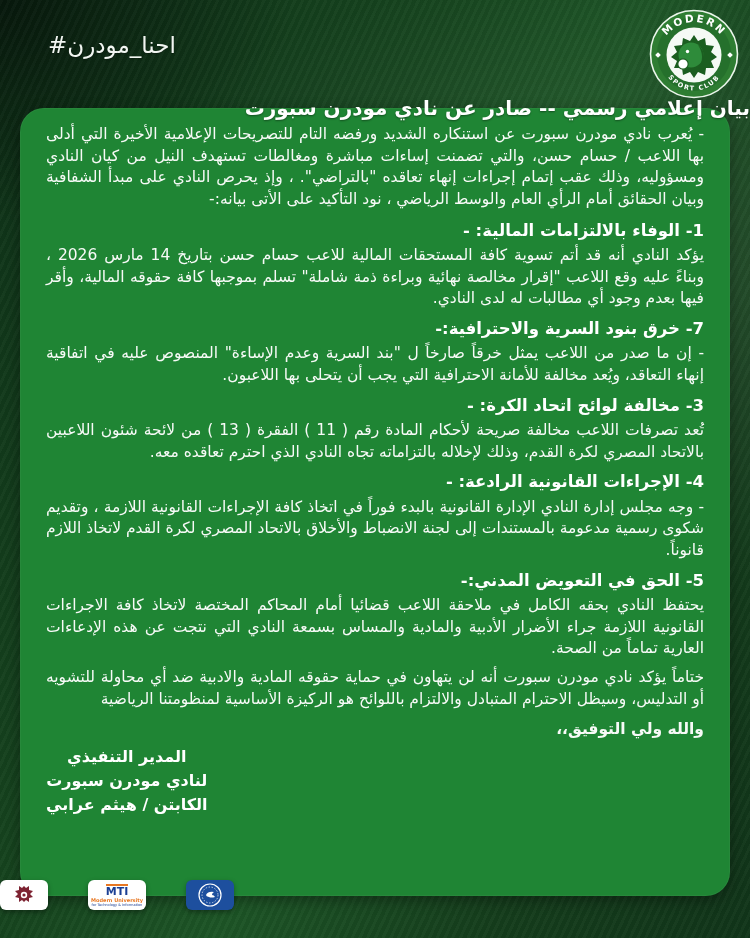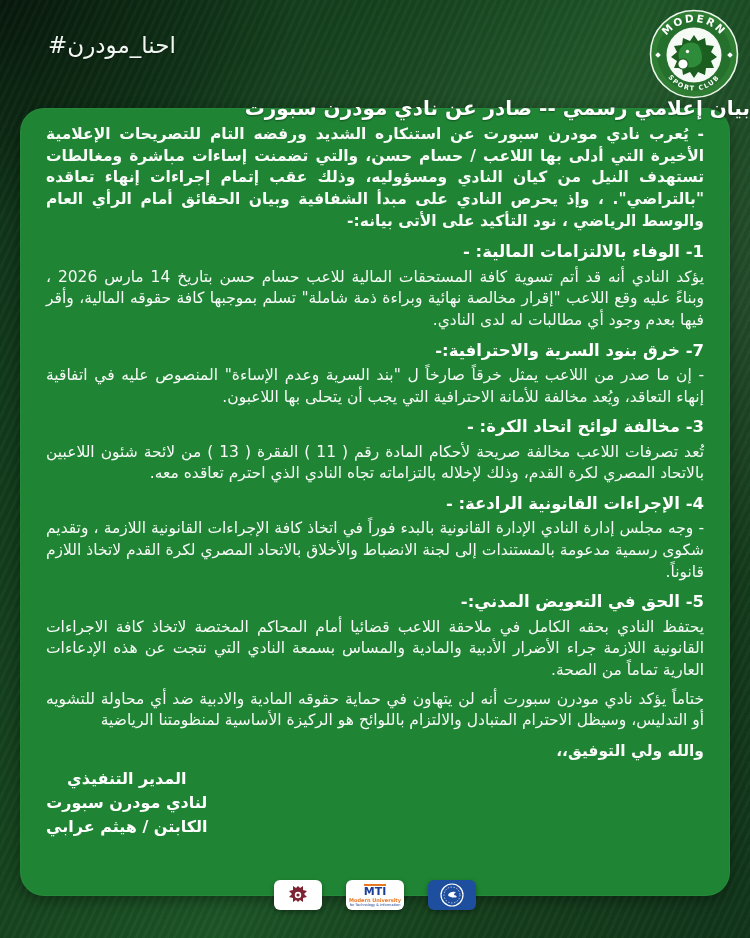--- a/index.html
+++ b/index.html
@@ -36,32 +36,32 @@
     direction:rtl;color:#ffffff;overflow:hidden;
   }
   .card p{
     margin:0 0 7px 0;font-size:15.5px;line-height:1.4;
     text-align:justify;color:#f7faf7;
   }
   .card h2{
     margin:8px 0 3px 0;font-size:16.5px;font-weight:700;color:#ffffff;
     text-align:right;line-height:1.35;
   }
-  .intro{margin-bottom:9px !important;font-weight:bold;}
+  .intro{margin-bottom:9px !important;}
   .blessing{
     text-align:center;font-weight:700;font-size:16.5px;
     margin:9px 0 4px 0 !important;
   }
   .signature{
     width:max-content;margin:2px auto 0 0;padding-right:38px;
     text-align:center;font-weight:700;font-size:16px;line-height:24px;color:#ffffff;
   }
   .footer-logos{
     position:absolute;z-index:3;left:0;top:880px;width:100%;
-    display:flex;justify-content:center;align-items:center;gap:24px;
+    display:flex;justify-content:flex-start;align-items:center;gap:40px;
   }
   .logo-tile{
     height:30px;min-width:48px;border-radius:6px;background:#ffffff;
     display:flex;flex-direction:column;justify-content:center;align-items:center;
     box-shadow:0 2px 5px rgba(0,0,0,0.35);padding:1px 3px;box-sizing:border-box;
   }
   .logo-tile.blue{background:#1d4f9e;}
   .mti-mark{font-size:11px;font-weight:700;color:#1b3f94;line-height:10px;direction:ltr;
     border-top:2px solid #e87722;padding-top:1px;}
   .mti-line1{font-size:5px;font-weight:700;color:#e87722;line-height:6px;direction:ltr;white-space:nowrap;}

